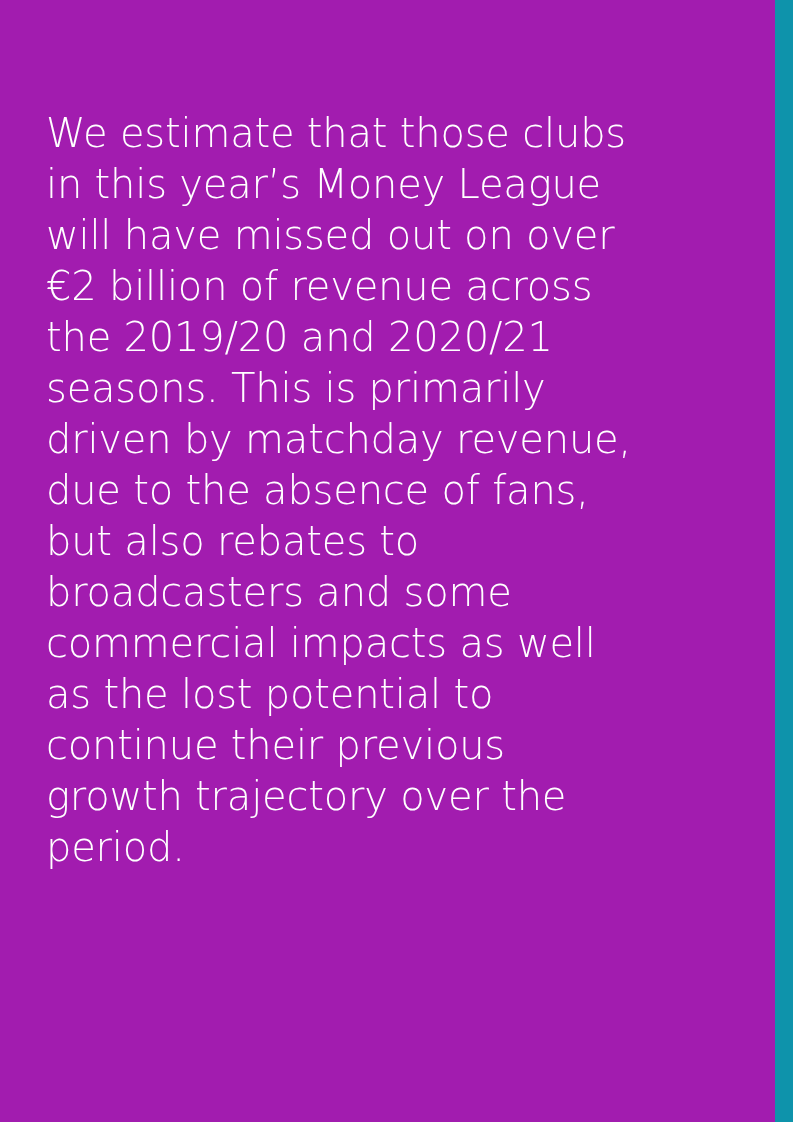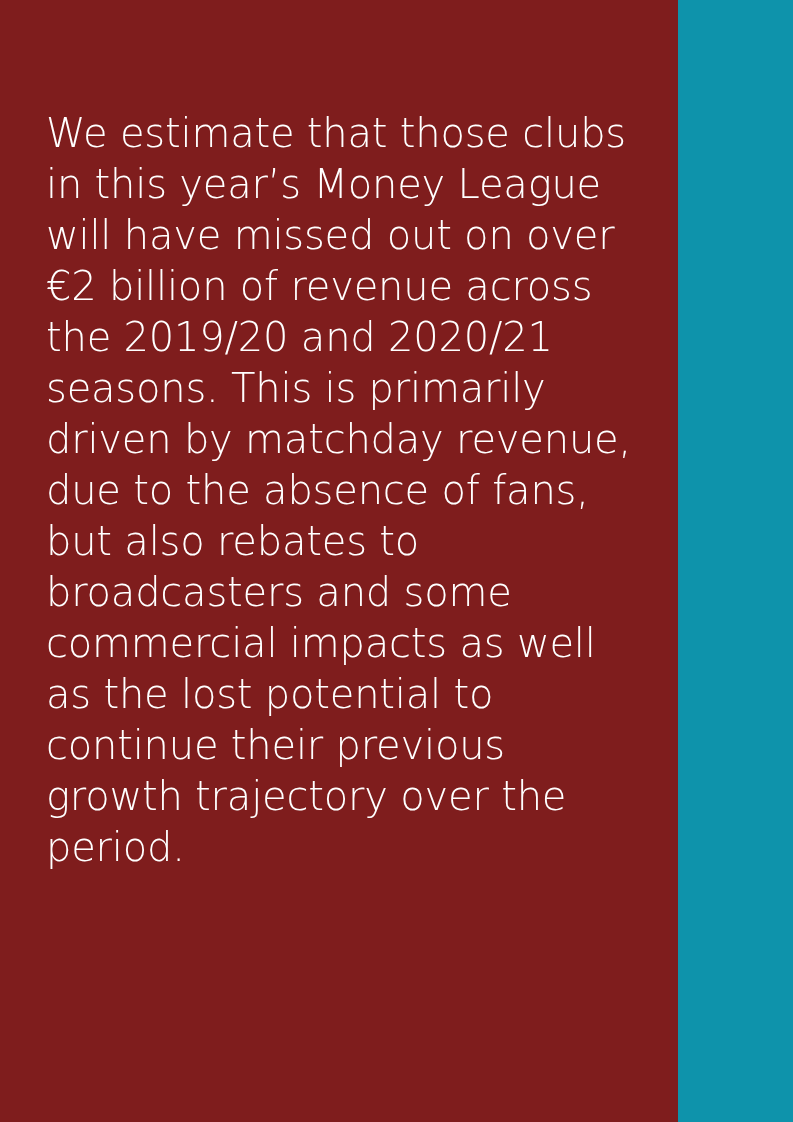--- a/index.html
+++ b/index.html
@@ -8,23 +8,23 @@
   }
   body {
     width: 793px;
     height: 1122px;
     background: #0e93ab;
     font-family: "Liberation Sans", sans-serif;
     overflow: hidden;
   }
   .page {
     position: relative;
-    width: 678px;
+    width: 775px;
     height: 1122px;
-    background: #7f1d1d;
+    background: #a21caf;
     box-sizing: border-box;
   }
   .pull-quote {
     position: absolute;
     left: 46px;
     top: 108px;
     width: 600px;
     color: #ffffff;
     font-family: "DejaVu Sans", sans-serif;
     font-size: 40px;

